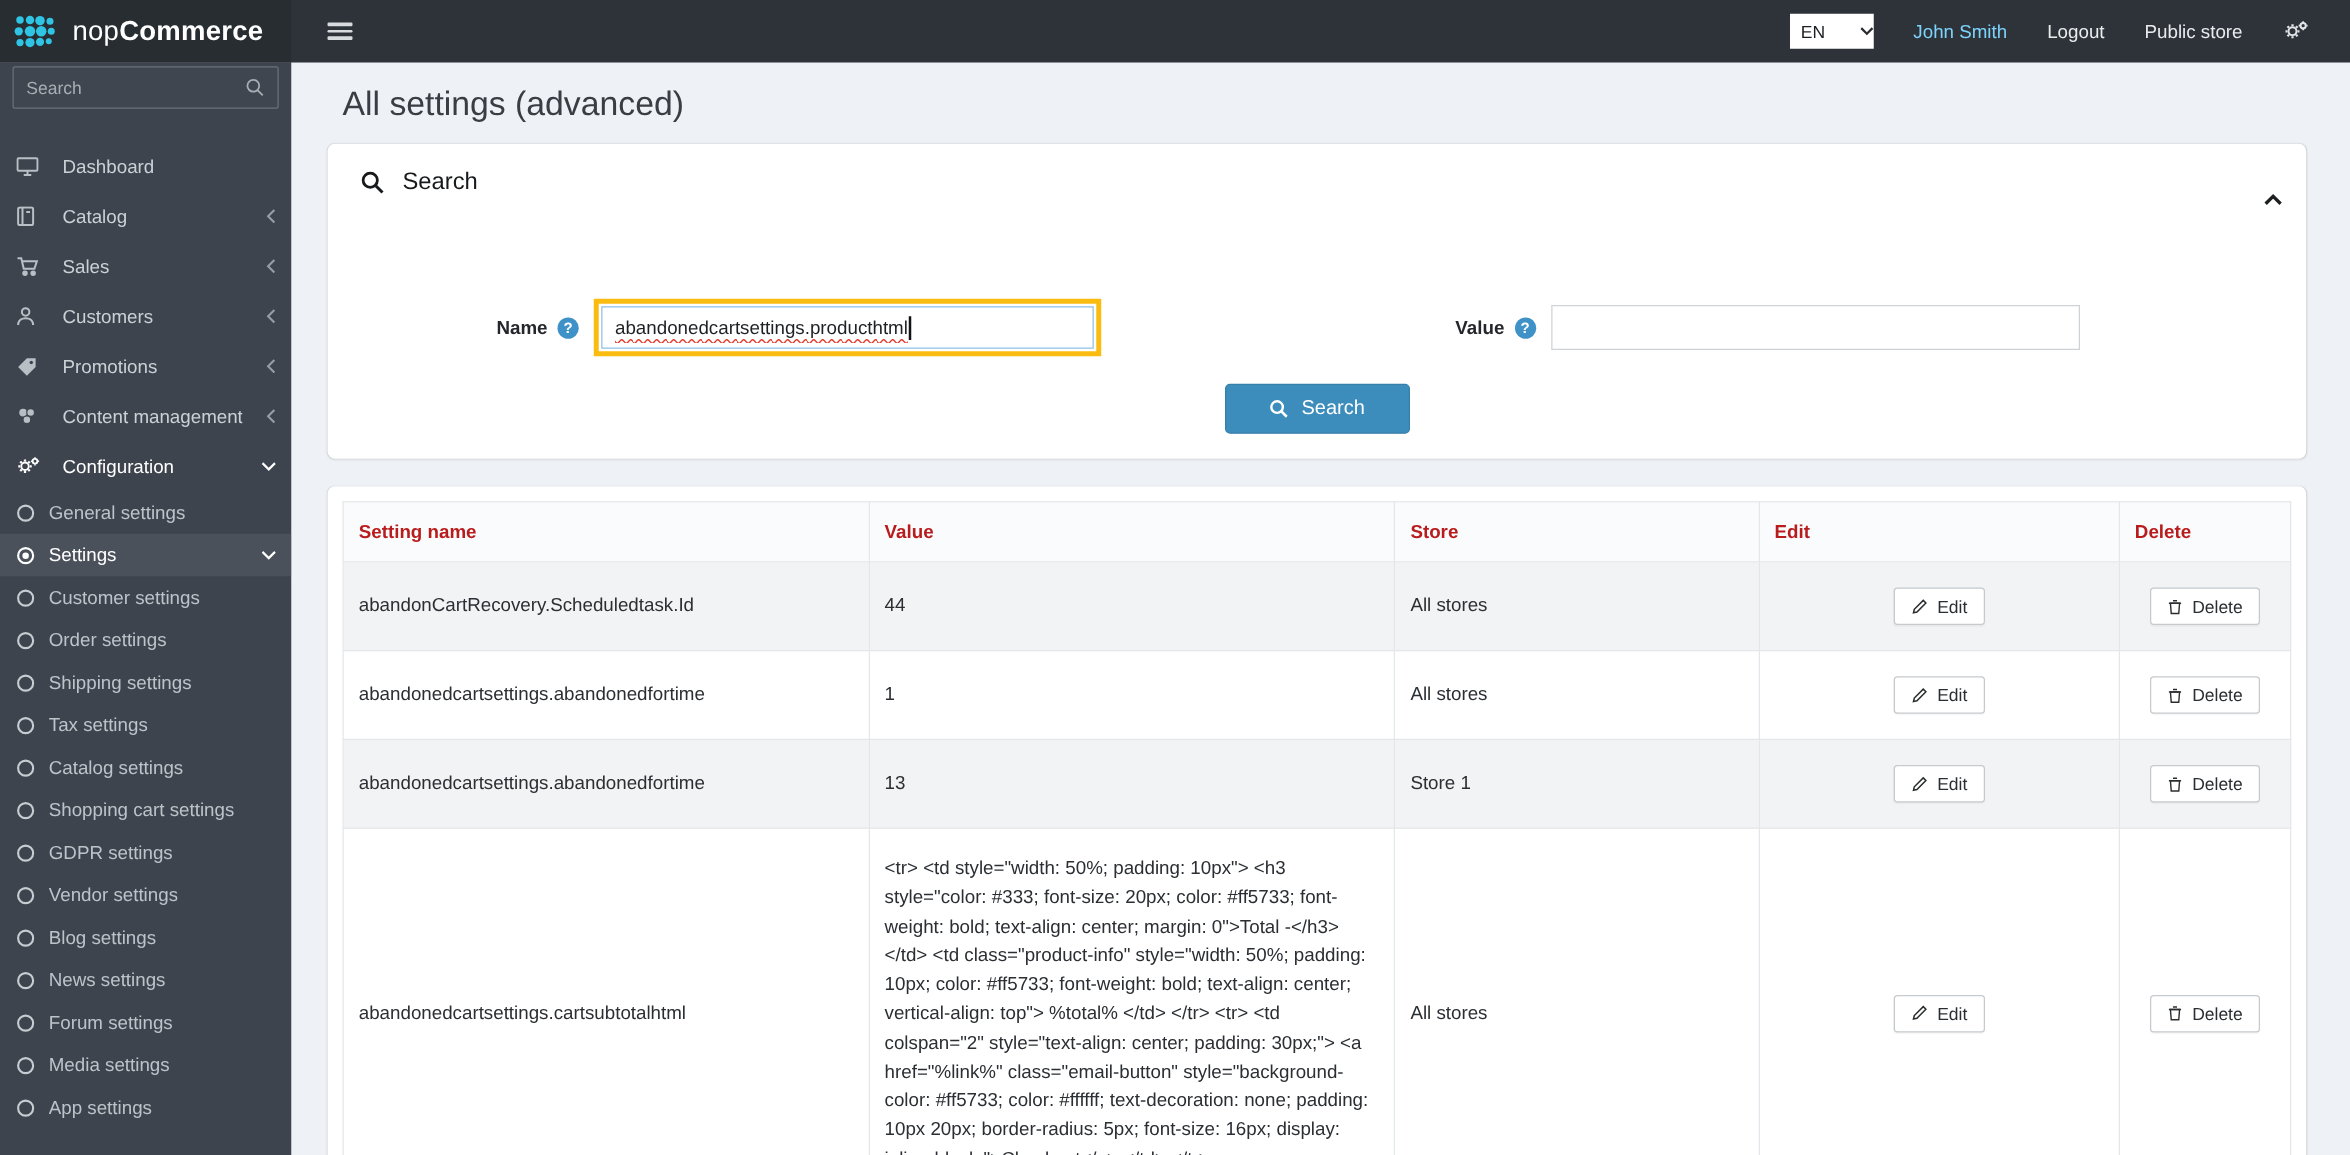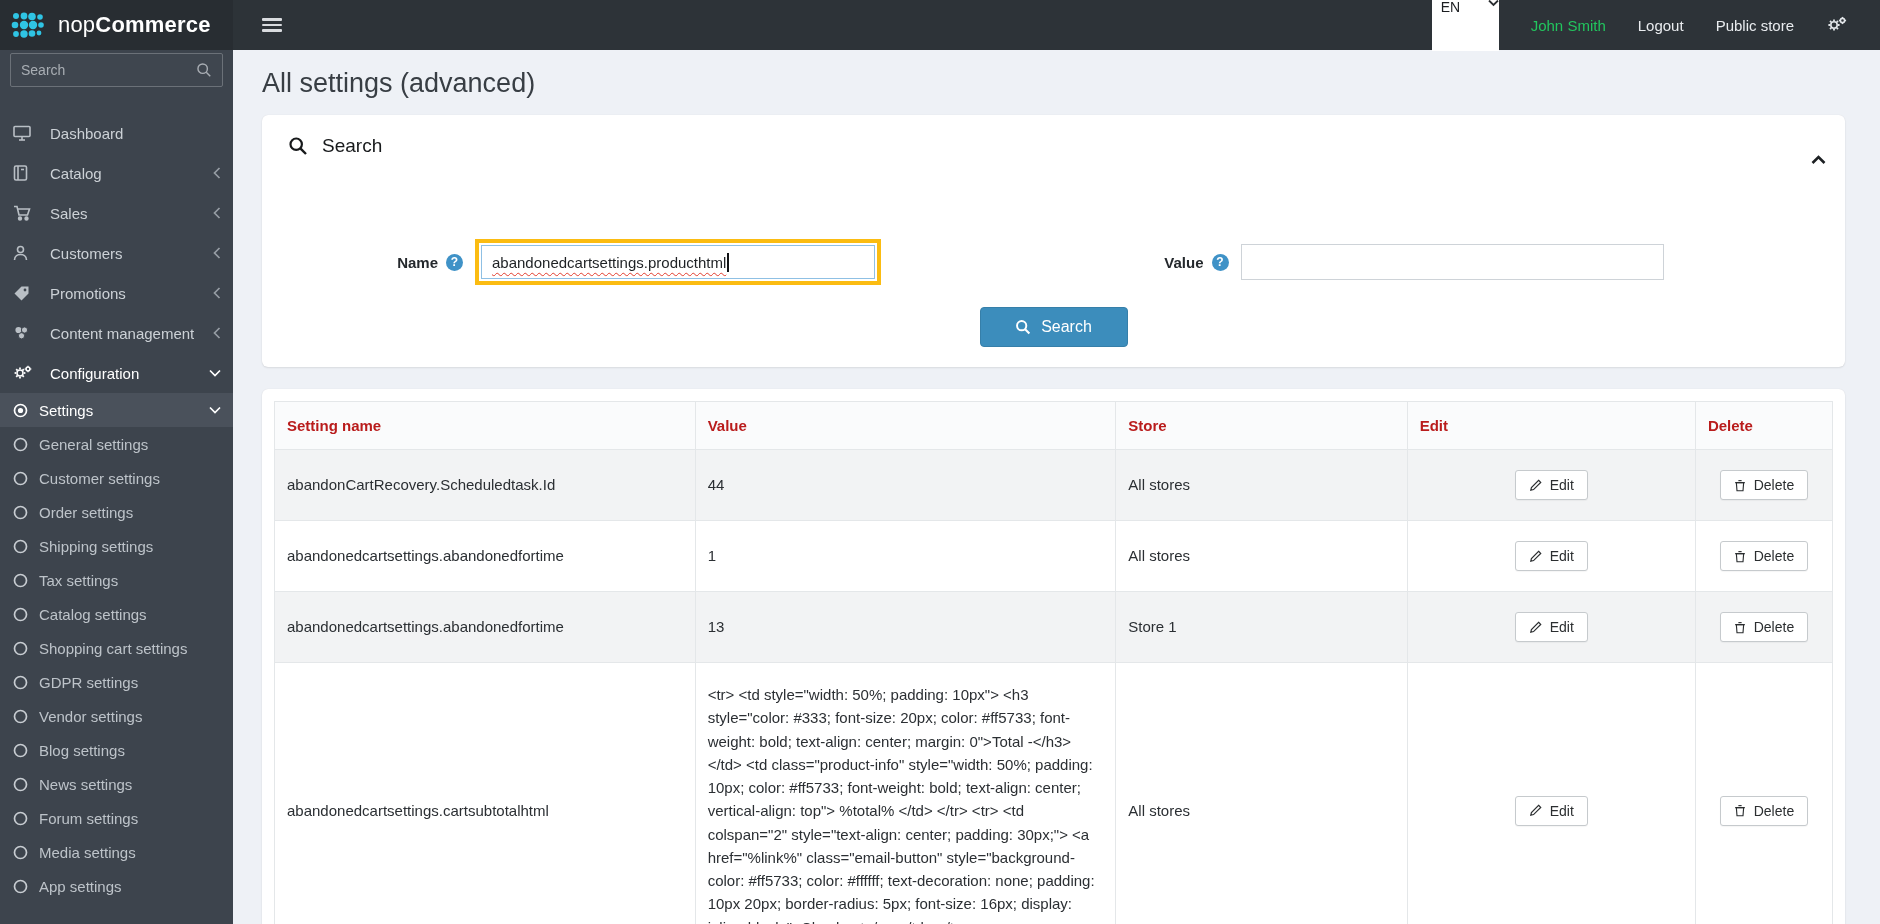--- a/index.html
+++ b/index.html
@@ -10,24 +10,24 @@
   .topbar { position:absolute; top:0; left:0; width:1880px; height:50px;
     background:#2d3338; display:flex; align-items:center; z-index:20; }
   .logo { width:233px; height:50px; background:#282d32; display:flex;
     align-items:center; gap:10px; padding-left:10px; flex:none; }
   .logo-text { color:#fff; font-size:22px; letter-spacing:.2px; }
   .logo-text .bold { font-weight:bold; }
   .hamburger { margin-left:29px; width:20px; cursor:pointer; }
   .hamburger div { height:2.6px; background:#d9dcdf; margin:3.2px 0; border-radius:1px; }
   .topbar-right { margin-left:auto; display:flex; align-items:center;
     gap:32px; padding-right:32px; }
-  .lang-select { width:67px; height:52px; background:#fff; display:flex;
-    justify-content:space-between; padding:0 9px;
+  .lang-select { width:67px; height:28px; background:#fff; display:flex;
+    align-items:center; justify-content:space-between; padding:0 9px;
     font-size:14px; color:#1c1e21; cursor:pointer;gap:28px; }
-  .user-name { color:#22c55e; font-size:15px; }
+  .user-name { color:#7dd3fc; font-size:15px; }
   .top-link { color:#e9ecef; font-size:15px; cursor:pointer; }
 
   
   .sidebar { position:absolute; top:50px; left:0; width:233px; height:874px;
     background:#3d444d; overflow:hidden; z-index:10; }
   .side-search { margin:3px 10px 0; height:34px; border:1px solid #6b7178;
     border-radius:2px; display:flex; align-items:center; padding:0 10px;
     justify-content:space-between; background:#3f464f; }
   .side-search input { background:transparent; border:none; outline:none;
     color:#cdd2d7; font-size:14px; width:170px; font-family:inherit; }
@@ -41,21 +41,21 @@
   .mi-label { white-space:nowrap; overflow:hidden; }
   .chev { margin-left:auto; display:flex; align-items:center; color:#969da4; }
   .menu-item.parent-active { color:#fff; }
   .menu-item.parent-active .chev { color:#fff; }
   .sub-item.active { background:#4a515b; color:#fff; }
   .sub-item.active .chev { color:#fff; }
 
   
   .main { position:absolute; left:233px; top:50px; width:1647px; height:874px;
     background:#eef1f6; padding:16px 35px 0 29px; overflow:hidden; }
-  .page-title { font-size:27px; font-weight:400; color:#383e44; margin:2px 0 16px; }
+  .page-title { font-size:27px; font-weight:400; color:#383e44; margin:2px 12px 16px; }
 
   .card { background:#fff; border-radius:6px;
     box-shadow:0 1px 2px rgba(0,0,0,.09), 0 0 1px rgba(0,0,0,.1); }
   .search-card { padding:20px 26px 20px; position:relative; margin-bottom:22px; }
   .search-card-title { display:flex; align-items:center; gap:14px;
     font-size:19px; color:#17191b; }
   .collapse-btn { position:absolute; top:40px; right:19px; cursor:pointer;
     color:#1d2023; }
 
   .search-form { display:flex; margin-top:34px; }
@@ -288,42 +288,42 @@
         </svg>
       </span>
       <span class="mi-label">Configuration</span>
       <span class="chev">
         <svg width="12" height="8" viewBox="0 0 12 8">
             <polyline points="1,1.5 6,6.5 11,1.5" fill="none" stroke="currentColor" stroke-width="1.7"></polyline>
           </svg>
       </span>
     </div>
 
+    <div class="sub-item">
+      <span class="mi-icon">
+          <svg width="15" height="15" viewBox="0 0 15 15">
+            <circle cx="7.5" cy="7.5" r="6" fill="none" stroke="#c7ccd1" stroke-width="1.7"></circle>
+          </svg>
+        </span>
+      <span class="mi-label">General settings</span>
+    </div>
+
     <div class="sub-item active">
       <span class="mi-icon">
         <svg width="15" height="15" viewBox="0 0 15 15">
             <circle cx="7.5" cy="7.5" r="6" fill="none" stroke="#ffffff" stroke-width="1.7"></circle>
             <circle cx="7.5" cy="7.5" r="2.6" fill="#ffffff"></circle>
           </svg>
       </span>
       <span class="mi-label">Settings</span>
       <span class="chev">
         <svg width="12" height="8" viewBox="0 0 12 8">
             <polyline points="1,1.5 6,6.5 11,1.5" fill="none" stroke="currentColor" stroke-width="1.7"></polyline>
           </svg>
       </span>
-    </div>
-
-    <div class="sub-item">
-      <span class="mi-icon">
-          <svg width="15" height="15" viewBox="0 0 15 15">
-            <circle cx="7.5" cy="7.5" r="6" fill="none" stroke="#c7ccd1" stroke-width="1.7"></circle>
-          </svg>
-        </span>
-      <span class="mi-label">General settings</span>
     </div>
     <div class="sub-item">
       <span class="mi-icon">
           <svg width="15" height="15" viewBox="0 0 15 15">
             <circle cx="7.5" cy="7.5" r="6" fill="none" stroke="#c7ccd1" stroke-width="1.7"></circle>
           </svg>
         </span>
       <span class="mi-label">Customer settings</span>
     </div>
     <div class="sub-item">

